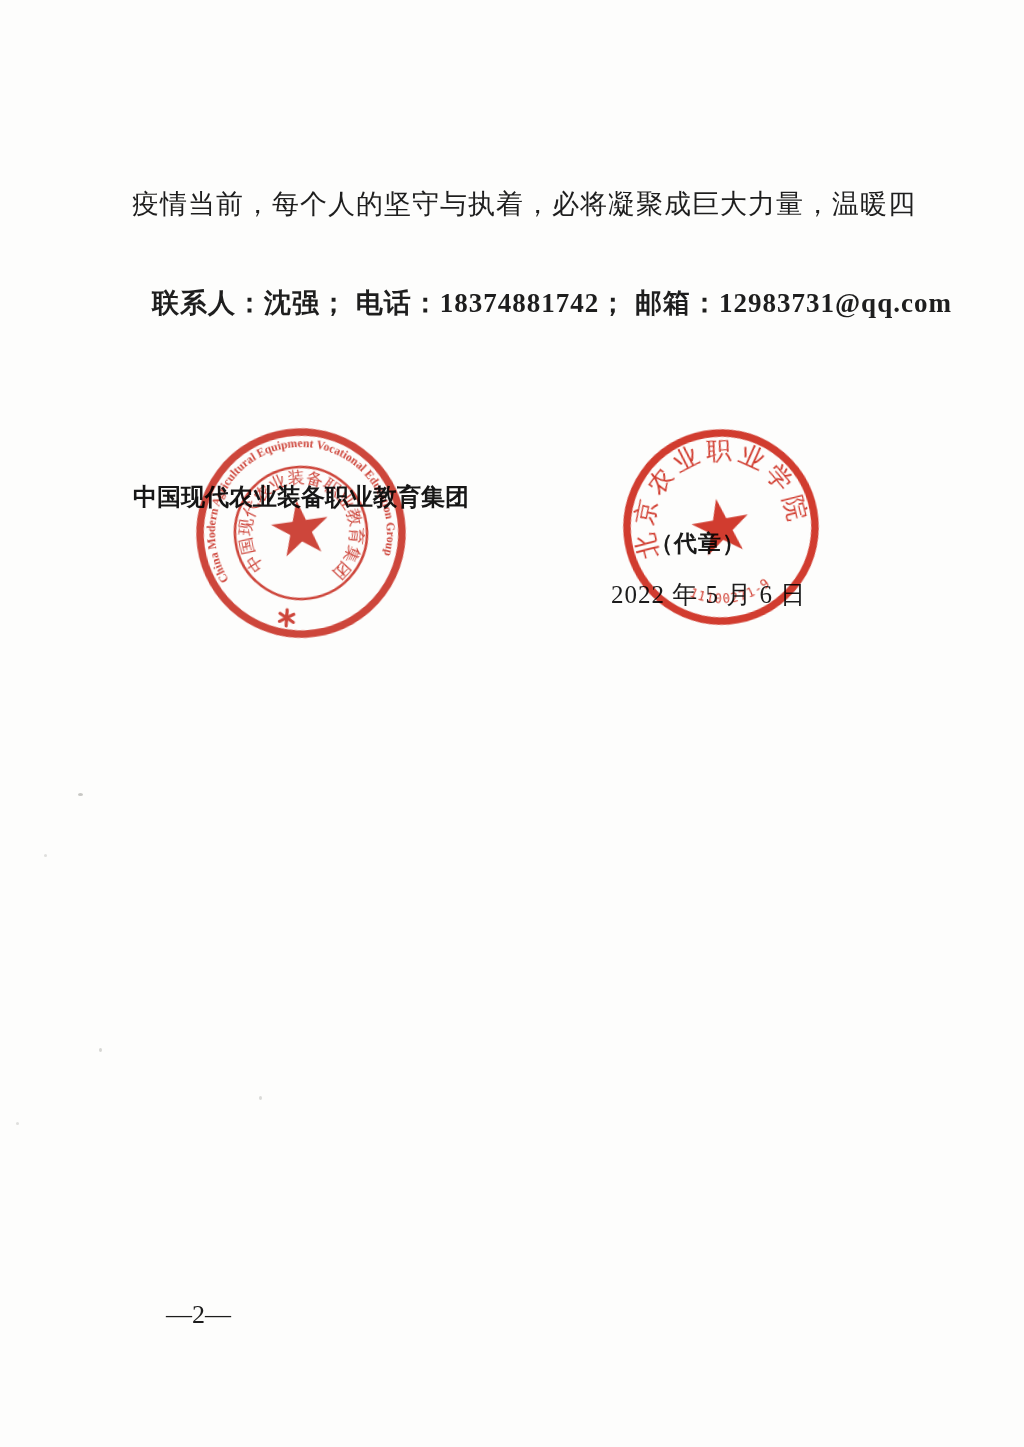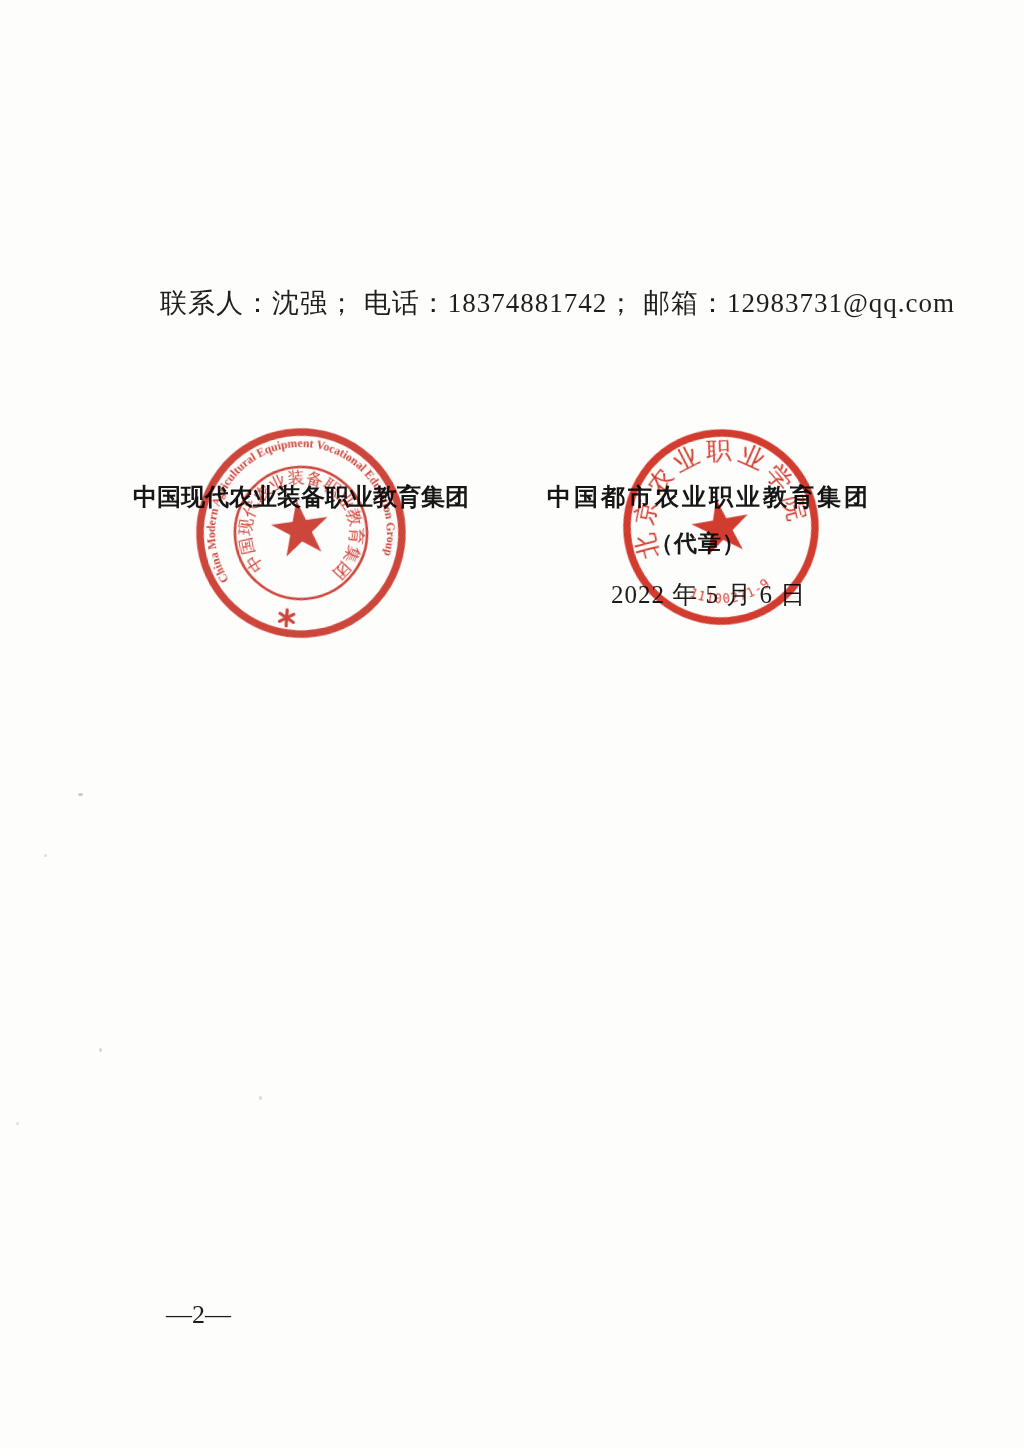--- a/index.html
+++ b/index.html
@@ -56,24 +56,24 @@
     background:#9a9a96;
     border-radius:50%;
     opacity:.55;
   }
 </style>
 </head>
 <body>
 
 <div class="page">
 
-  <div class="txt body-line" style="left:160px;top:285px;">联系人：沈强；  电话：18374881742；  邮箱：12983731@qq.com</div>
+  <div class="txt body-line" style="left:132px;top:186px;">疫情当前，每个人的坚守与执着，必将凝聚成巨大力量，温暖四</div>
+  <div class="txt body-line" style="left:152px;top:285px;font-weight:bold;">联系人：沈强；  电话：18374881742；  邮箱：12983731@qq.com</div>
 
   <div class="txt org-label" style="left:133px;top:481px;letter-spacing:0px;">中国现代农业装备职业教育集团</div>
-  <div class="txt org-label" style="left:547px;top:481px;letter-spacing:3px;">中国都市农业职业教育集团</div>
   <div class="txt proxy-note" style="left:650px;top:528px;letter-spacing:1px;">（代章）</div>
   <div class="txt date-line" style="left:611px;top:578px;">2022 年 5 月 6 日</div>
 
   <div class="txt page-number" style="left:166px;top:1300px;">—2—</div>
 
   <div class="stamp" style="left:191px;top:423px;width:220px;height:220px;opacity:.88;transform:rotate(-8deg);">
     <svg width="220" height="220" viewBox="-110 -110 220 220">
       <defs>
         <path id="engArc" d="M -77.9 36.3 A 86 86 0 1 1 77.9 36.3" fill="none"></path>
         <path id="cnArc" d="M -41 28.7 A 50 50 0 1 1 21.1 45.3" fill="none"></path>

